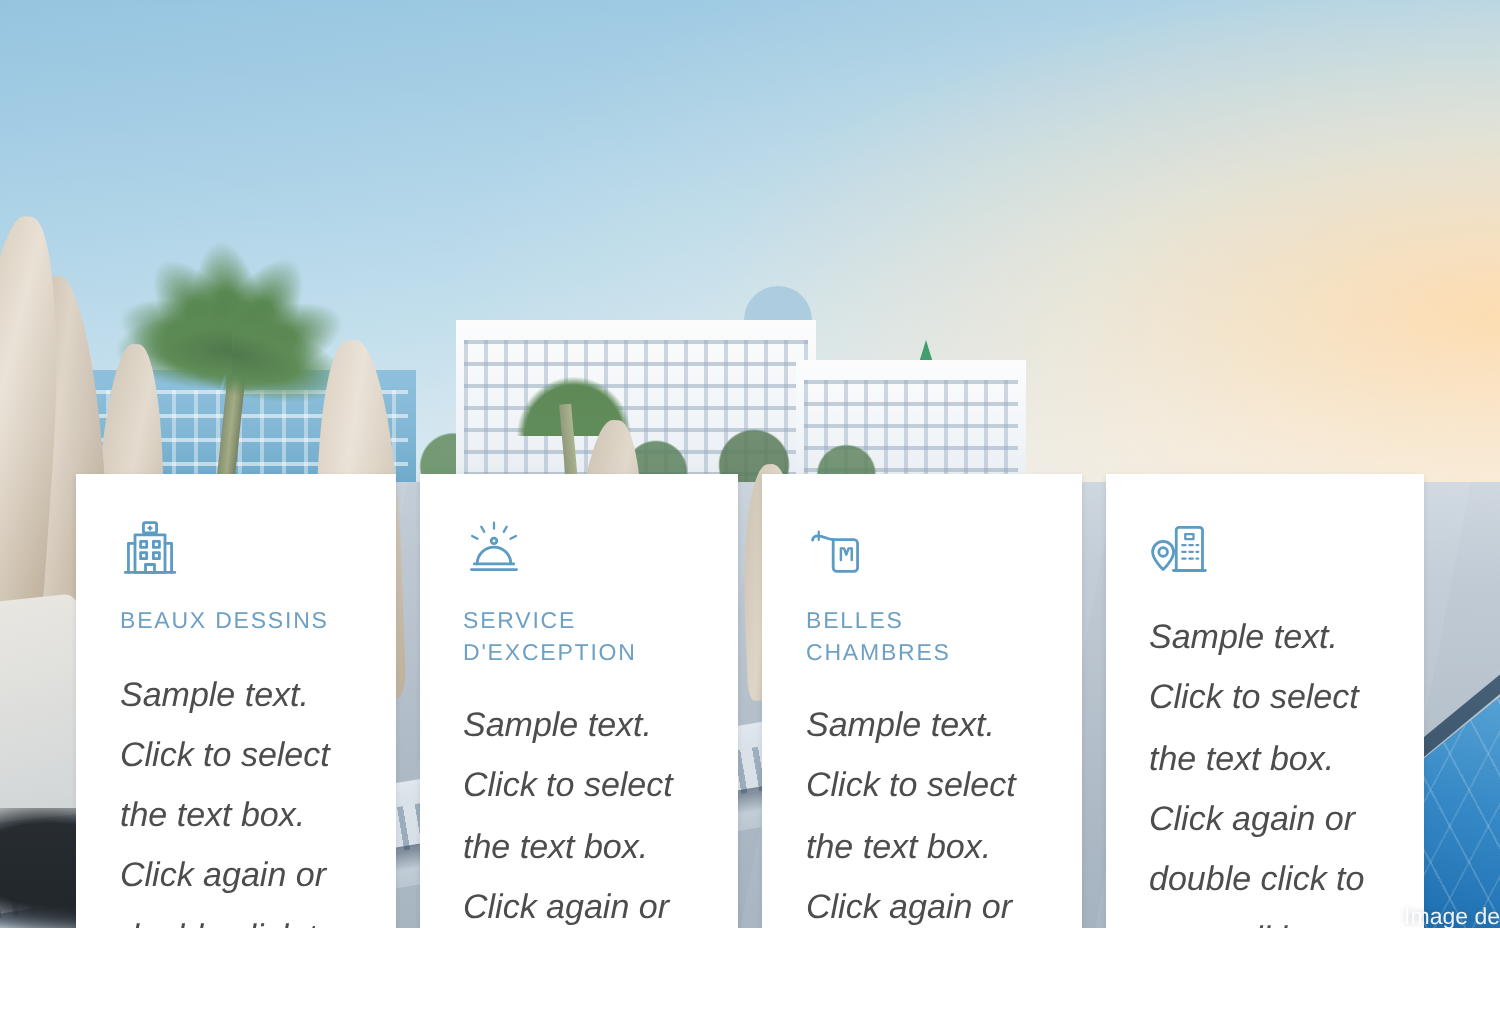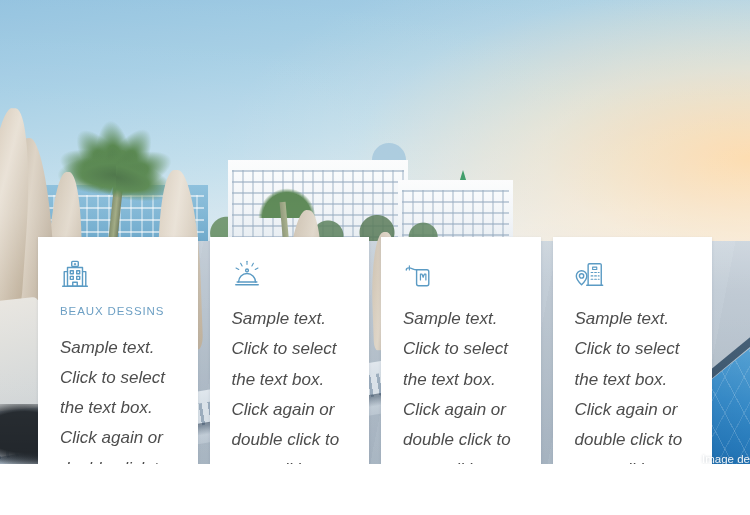--- a/index.html
+++ b/index.html
@@ -356,32 +356,34 @@
         <svg width="30" height="30" viewBox="0 0 32 32" fill="none" stroke="#5b9bc4" stroke-width="1.5" stroke-linecap="round" stroke-linejoin="round">
           <path d="M5.5 24.5h21"></path>
           <path d="M4 27.5h24"></path>
           <path d="M7 24.5a9 9 0 0 1 18 0"></path>
           <circle cx="16" cy="12.2" r="1.5"></circle>
           <path d="M16 2.5v3.2" stroke-width="1.2"></path>
           <path d="M9.2 4.6l1.6 2.8M22.8 4.6l-1.6 2.8" stroke-width="1.2"></path>
           <path d="M4.3 9.6l2.9 1.5M27.7 9.6l-2.9 1.5" stroke-width="1.2"></path>
         </svg>
       </span>
+      <h3 class="card-title">SERVICE D'EXCEPTION</h3>
       <p class="card-body">Sample text. Click to select the text box. Click again or double click to start editing the text.</p>
     </div>
 
     <div class="card">
       <span class="card-icon">
         <svg width="30" height="30" viewBox="0 0 32 32" fill="none" stroke="#5b9bc4" stroke-width="1.5" stroke-linecap="round" stroke-linejoin="round">
           <path d="M14.5 11.5h11a2 2 0 0 1 2 2v13a2 2 0 0 1-2 2h-9a2 2 0 0 1-2-2v-15z"></path>
           <path d="M14.5 11.5c-3.6 0-5-2-8-2M6.5 9.5c-1.6 0-3 .9-3 2.3"></path>
           <path d="M6.8 7.3v4.4" stroke-width="1.2"></path>
           <path d="M18.6 22.4v-6.2h1.7l1.2 3.3 1.2-3.3h1.7v6.2" stroke-width="1.3"></path>
         </svg>
       </span>
+      <h3 class="card-title">BELLES CHAMBRES</h3>
       <p class="card-body">Sample text. Click to select the text box. Click again or double click to start editing the text.</p>
     </div>
 
     <div class="card">
       <span class="card-icon">
         <svg width="30" height="30" viewBox="0 0 32 32" fill="none" stroke="#5b9bc4" stroke-width="1.5" stroke-linecap="round" stroke-linejoin="round">
           <path d="M14 28V6.5a1.5 1.5 0 0 1 1.5-1.5h11a1.5 1.5 0 0 1 1.5 1.5V28"></path>
           <path d="M12.5 28h17"></path>
           <path d="M18.8 8.6h4.4v2.6h-4.4z" stroke-width="1.2"></path>
           <path d="M17.2 14.4h1.8M21 14.4h1.8M24.8 14.4h.9" stroke-width="1.2"></path>

